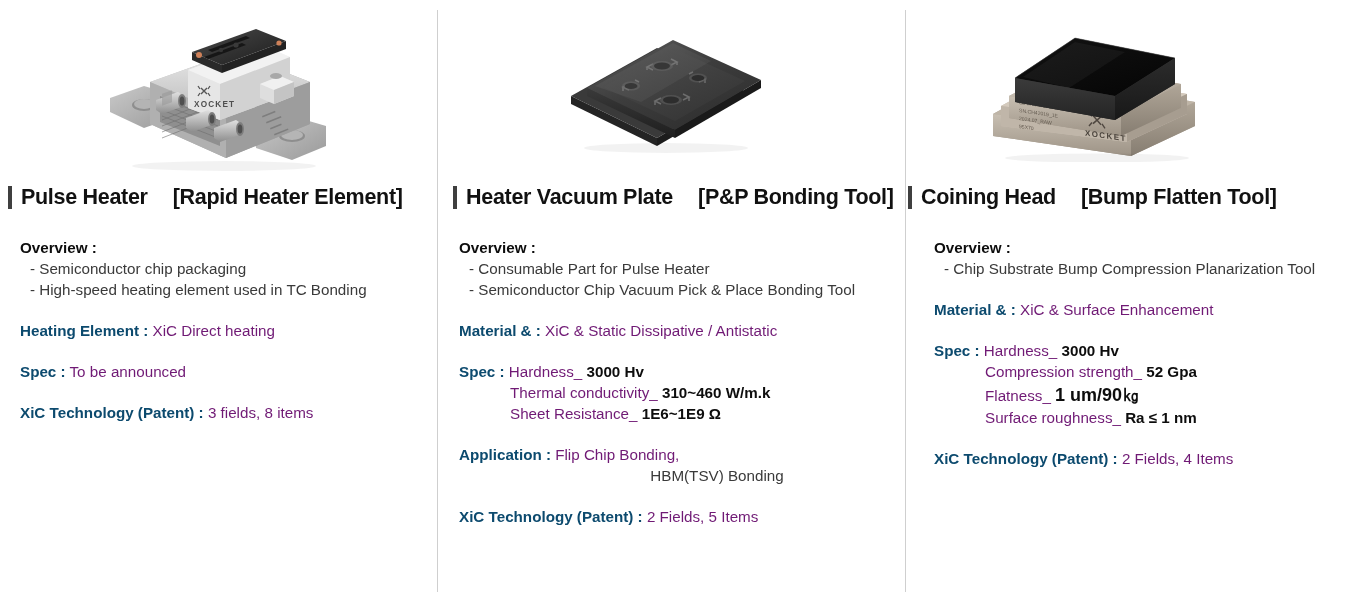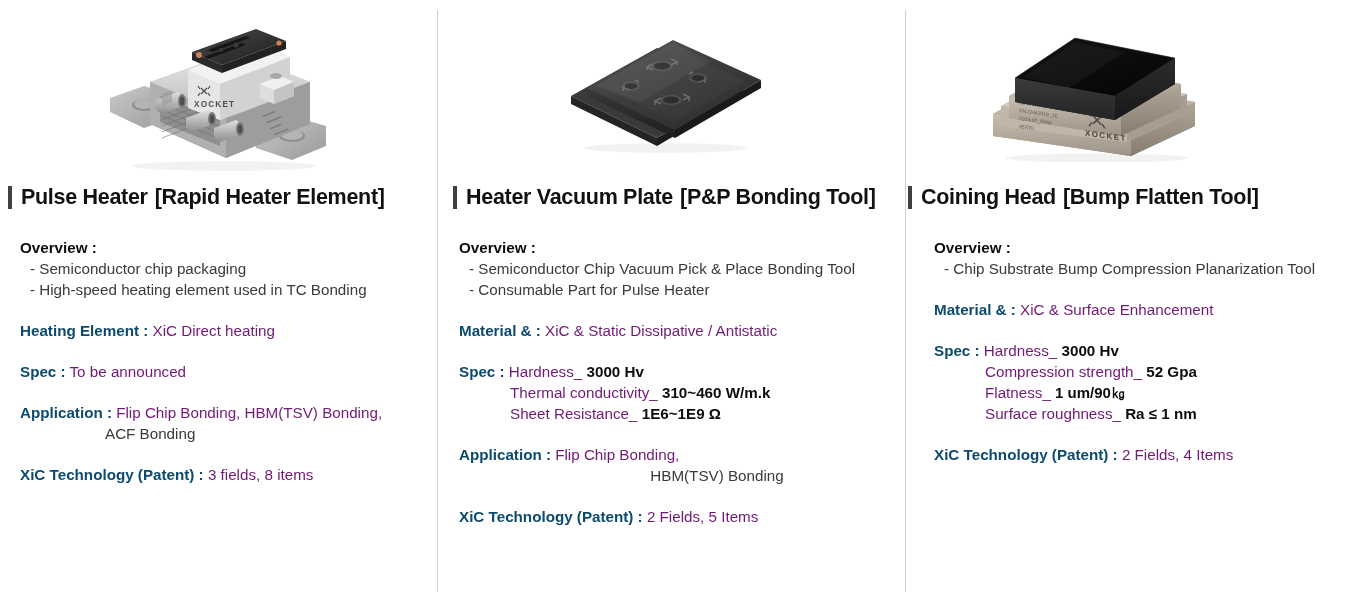--- a/index.html
+++ b/index.html
@@ -72,21 +72,21 @@
     background: #3f3f3f;
     flex: 0 0 auto;
   }
   .product-title {
     font-size: 21.5px;
     font-weight: bold;
     color: #111111;
     letter-spacing: -0.3px;
     white-space: nowrap;
   }
-  .title-sub { margin-left: 7px; }
+  .title-sub { margin-left: 25px; }
 
   
   .spec-body {
     font-size: 15.2px;
     color: #3a3a3a;
     line-height: 1.38;
     margin-left: 11px;
   }
   .col-1 .spec-body { padding-left: 9px; margin-top: 28px; }
   .col-2 .spec-body { padding-left: 11px; margin-top: 28px; }
@@ -108,21 +108,21 @@
     padding-left: 10px;
     color: #3a3a3a;
   }
 
   .cont-line { display: block; color: #3a3a3a; }
   .indent-app-1 { padding-left: 85px; }
   .indent-app-2 { padding-left: 70px; text-align: center; }
   .indent-spec { padding-left: 51px; }
   .indent-spec-3 { padding-left: 51px; }
 
-  .sup-mm { font-size: 15px; }
+  .sup-mm { font-size: 18px; }
 
   
 </style>
 </head>
 <body>
 
 <div id="product-sheet">
 
   <div class="product-column col-1">
 
@@ -246,25 +246,20 @@
       <div class="spec-block">
         <span class="spec-label">Heating Element :</span>
         <span class="spec-value">XiC Direct heating</span>
       </div>
 
       <div class="spec-block">
         <span class="spec-label">Spec :</span>
         <span class="spec-value">To be announced</span>
       </div>
 
-      <div class="spec-block">
-        <span><span class="spec-label">Application :</span>
-        <span class="spec-value">Flip Chip Bonding, HBM(TSV) Bonding,</span></span>
-        <span class="cont-line indent-app-1">ACF Bonding</span>
-      </div>
 
       <div class="spec-block">
         <span class="spec-label">XiC Technology (Patent) :</span>
         <span class="spec-value">3 fields, 8 items</span>
       </div>
 
     </div>
   </div>
 
   <div class="product-column col-2">
@@ -333,22 +328,22 @@
 
     <div class="product-title-row">
       <span class="title-marker"></span>
       <span class="product-title"><span>Heater Vacuum Plate</span><span class="title-sub">[P&amp;P Bonding Tool]</span></span>
     </div>
 
     <div class="spec-body">
 
       <div class="spec-block">
         <span class="spec-heading">Overview :</span>
+        <span class="bullet-line">- Consumable Part for Pulse Heater</span>
         <span class="bullet-line">- Semiconductor Chip Vacuum Pick &amp; Place Bonding Tool</span>
-        <span class="bullet-line">- Consumable Part for Pulse Heater</span>
       </div>
 
       <div class="spec-block">
         <span class="spec-label">Material &amp; :</span>
         <span class="spec-value">XiC &amp; Static Dissipative / Antistatic</span>
       </div>
 
       <div class="spec-block">
         <span><span class="spec-label">Spec :</span>
           <span class="spec-value">Hardness_ </span><span class="spec-value-strong">3000 Hv</span></span>

